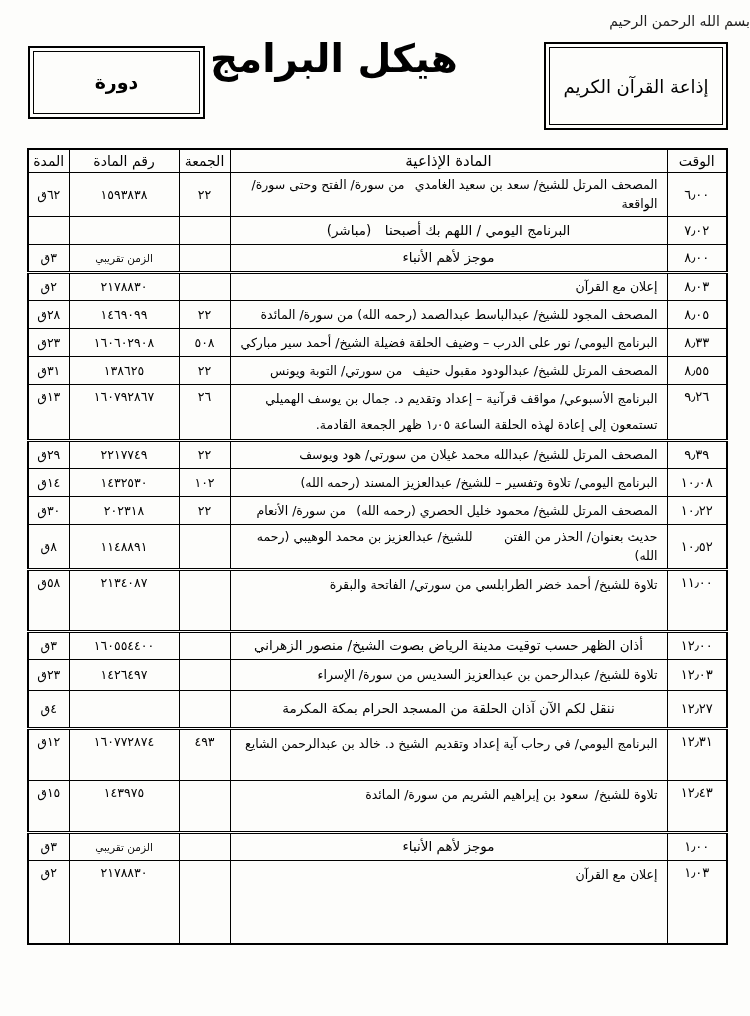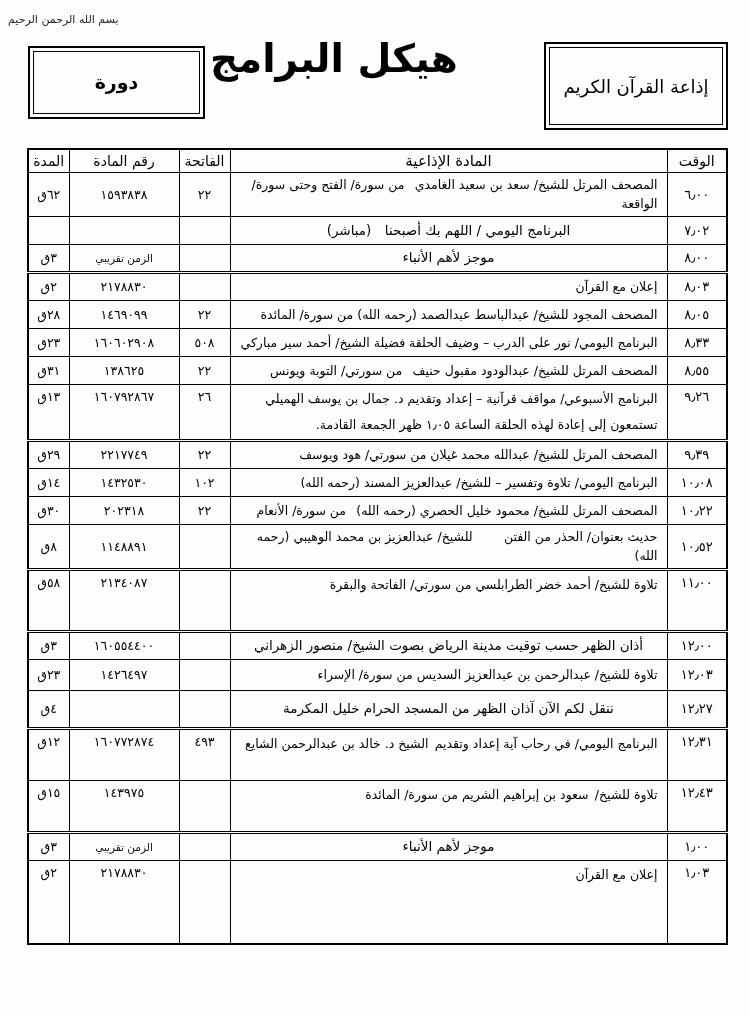--- a/index.html
+++ b/index.html
@@ -8,21 +8,21 @@
     width:750px;height:1016px;
     background:#fdfdfb;
     font-family:"DejaVu Sans",sans-serif;
     color:#000;
     direction:rtl;
     overflow:hidden;
     margin:0 auto;
   }
   .bismillah{
     position:absolute;top:13px;left:0;right:0;
-    text-align:left;font-size:11px;color:#222;letter-spacing:.5px;margin-left:8px;
+    text-align:right;font-size:14px;color:#222;letter-spacing:.5px;margin-left:8px;
   }
   .main-title{
     position:absolute;top:36px;left:210px;width:330px;
     text-align:left;font-size:39px;font-weight:700;line-height:1.2;
   }
   .date-line{
     position:absolute;top:96px;left:200px;width:350px;
     text-align:center;font-size:18px;font-weight:600;
     white-space:nowrap;
   }
@@ -99,21 +99,21 @@
       <col style="width:60px">
       <col style="width:437px">
       <col style="width:51px">
       <col style="width:110px">
       <col style="width:41px">
     </colgroup>
     <thead>
       <tr>
         <th>الوقت</th>
         <th class="h-mat">المادة الإذاعية</th>
-        <th>الفاتحة</th>
+        <th>الجمعة</th>
         <th>رقم المادة</th>
         <th>المدة</th>
       </tr>
     </thead>
     <tbody id="rows">
         <tr style="height: 28px;">
       <td class="c-time">٦٫٠٠</td>
       <td class="c-mat">
             <div class="m1">المصحف المرتل للشيخ/ سعد بن سعيد الغامدي  من سورة/ الفتح وحتى سورة/ الواقعة</div>
           </td>
@@ -244,21 +244,21 @@
       <td class="c-mat">
             <div class="m1">تلاوة للشيخ/ عبدالرحمن بن عبدالعزيز السديس من سورة/ الإسراء</div>
           </td>
       <td class="c-ep"></td>
       <td class="c-no">١٤٢٦٤٩٧</td>
       <td class="c-dur">٢٣ق</td>
     </tr>
         <tr class="center" style="height: 38px;">
       <td class="c-time">١٢٫٢٧</td>
       <td class="c-mat">
-            <div class="m1">ننقل لكم الآن آذان الظهر من المسجد الحرام خليل المكرمة</div>
+            <div class="m1">ننقل لكم الآن آذان الحلقة من المسجد الحرام بمكة المكرمة</div>
           </td>
       <td class="c-ep"></td>
       <td class="c-no"></td>
       <td class="c-dur">٤ق</td>
     </tr>
         <tr class="top section" style="height: 52px;">
       <td class="c-time">١٢٫٣١</td>
       <td class="c-mat">
             <div class="m1">البرنامج اليومي/ في رحاب آية إعداد وتقديم الشيخ د. خالد بن عبدالرحمن الشايع</div>
           </td>

